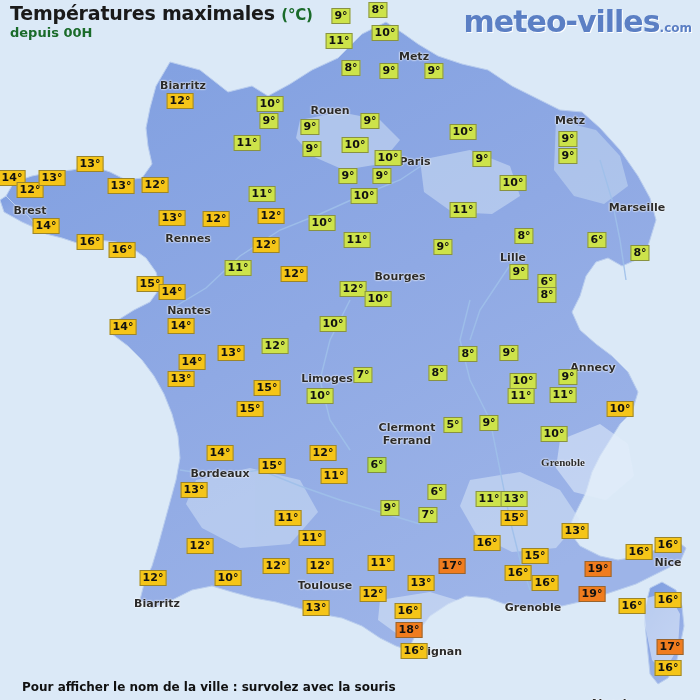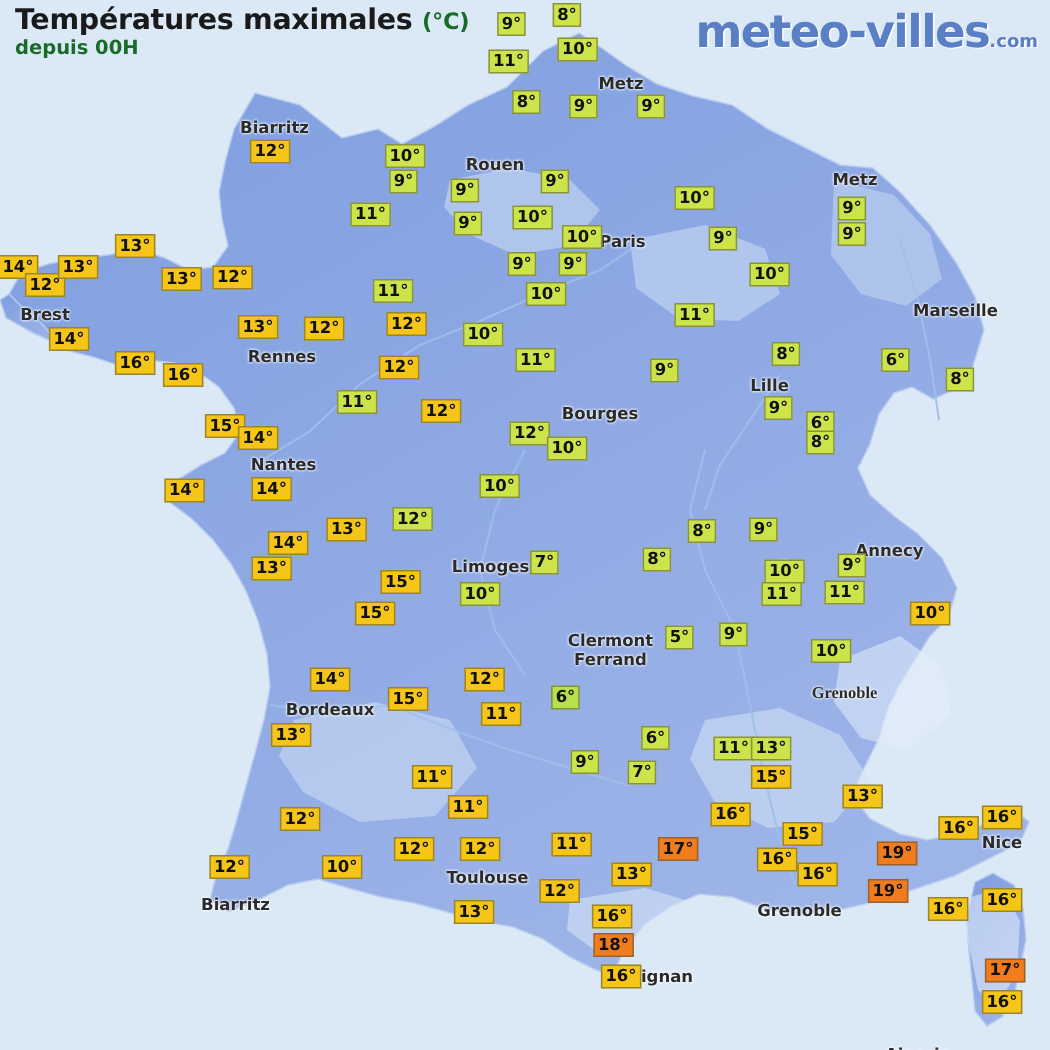--- a/index.html
+++ b/index.html
@@ -296,14 +296,15 @@
       <div class="temp t-yellow" style="left: 316px; top: 608px;">13°</div>
       <div class="temp t-yellow" style="left: 408px; top: 611px;">16°</div>
       <div class="temp t-yellow" style="left: 632px; top: 606px;">16°</div>
       <div class="temp t-yellow" style="left: 668px; top: 600px;">16°</div>
       <div class="temp t-orange" style="left: 409px; top: 630px;">18°</div>
       <div class="temp t-yellow" style="left: 414px; top: 651px;">16°</div>
       <div class="temp t-orange" style="left: 670px; top: 647px;">17°</div>
       <div class="temp t-yellow" style="left: 668px; top: 668px;">16°</div>
     </div>
 
+  <div class="footer">Pour afficher le nom de la ville : survolez avec la souris</div>
 
 </div>
 
 </body></html>

